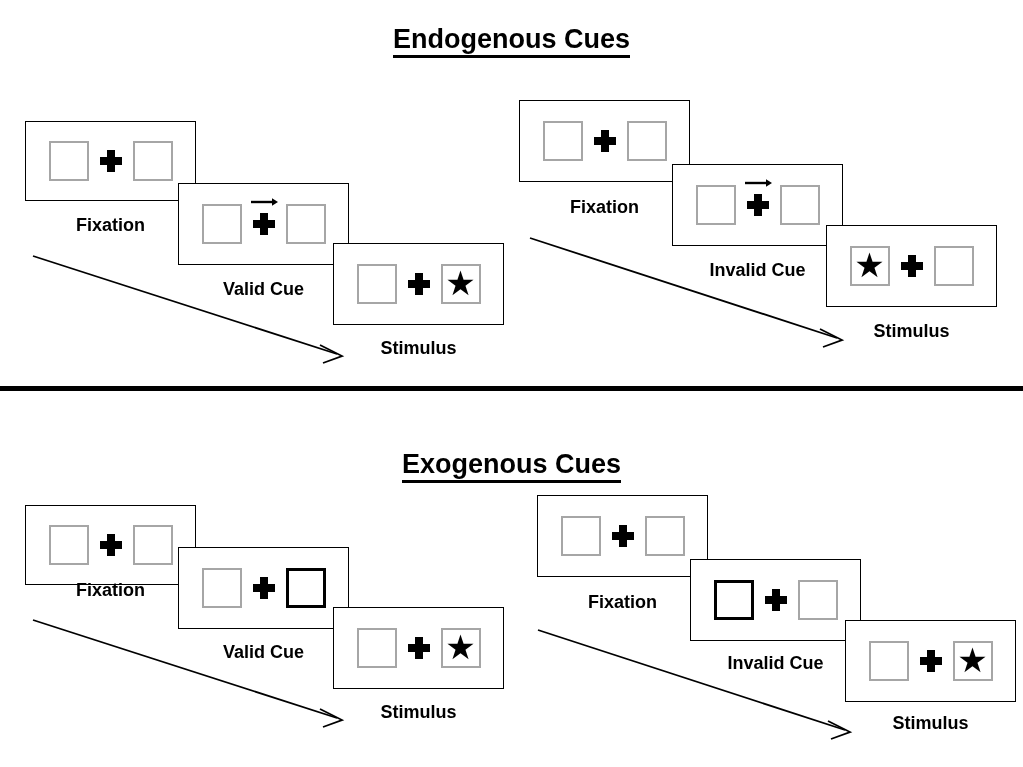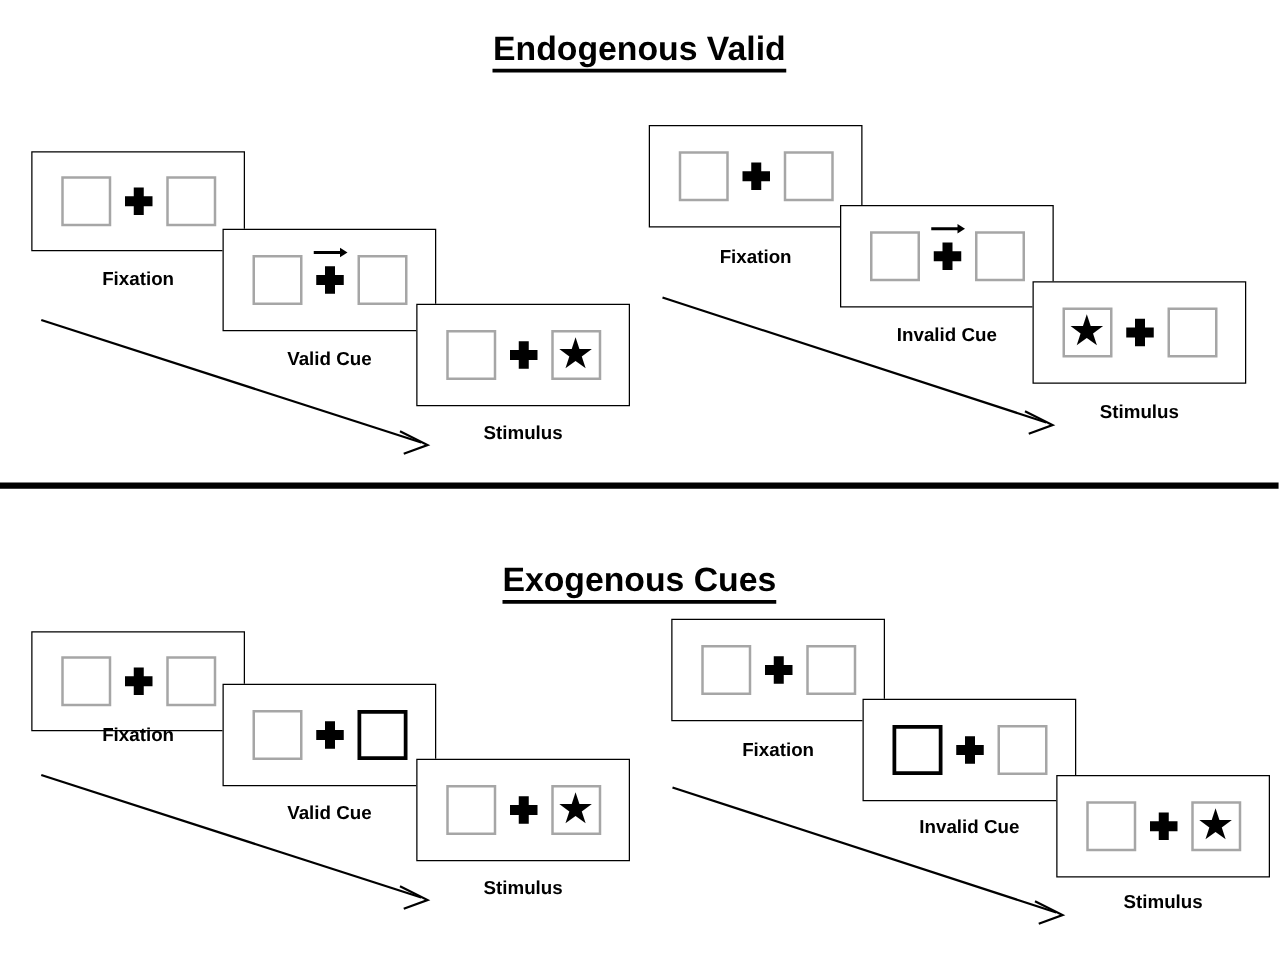--- a/index.html
+++ b/index.html
@@ -122,39 +122,39 @@
     left: 50%;
     transform: translateX(-50%);
     width: 30px;
     height: 12px;
   }
 
   
   .caption {
     position: absolute;
     font-weight: bold;
-    font-size: 15px;
+    font-size: 18px;
     color: #000000;
     white-space: nowrap;
     text-align: center;
   }
 
   
   .flow-arrow {
     position: absolute;
     pointer-events: none;
   }
 </style>
 </head>
 <body>
 
 <div class="stage">
 
   <div class="section-title" style="top:24px;">
-    <span>Endogenous Valid</span>
+    <span>Endogenous Cues</span>
   </div>
 
   <div class="panel" style="left:25px; top:121px; width:171px; height:80px;">
     <div class="panel-inner">
       <div class="box"></div>
       <div class="plus-wrap">
         <div class="plus"></div>
       </div>
       <div class="box"></div>
     </div>

